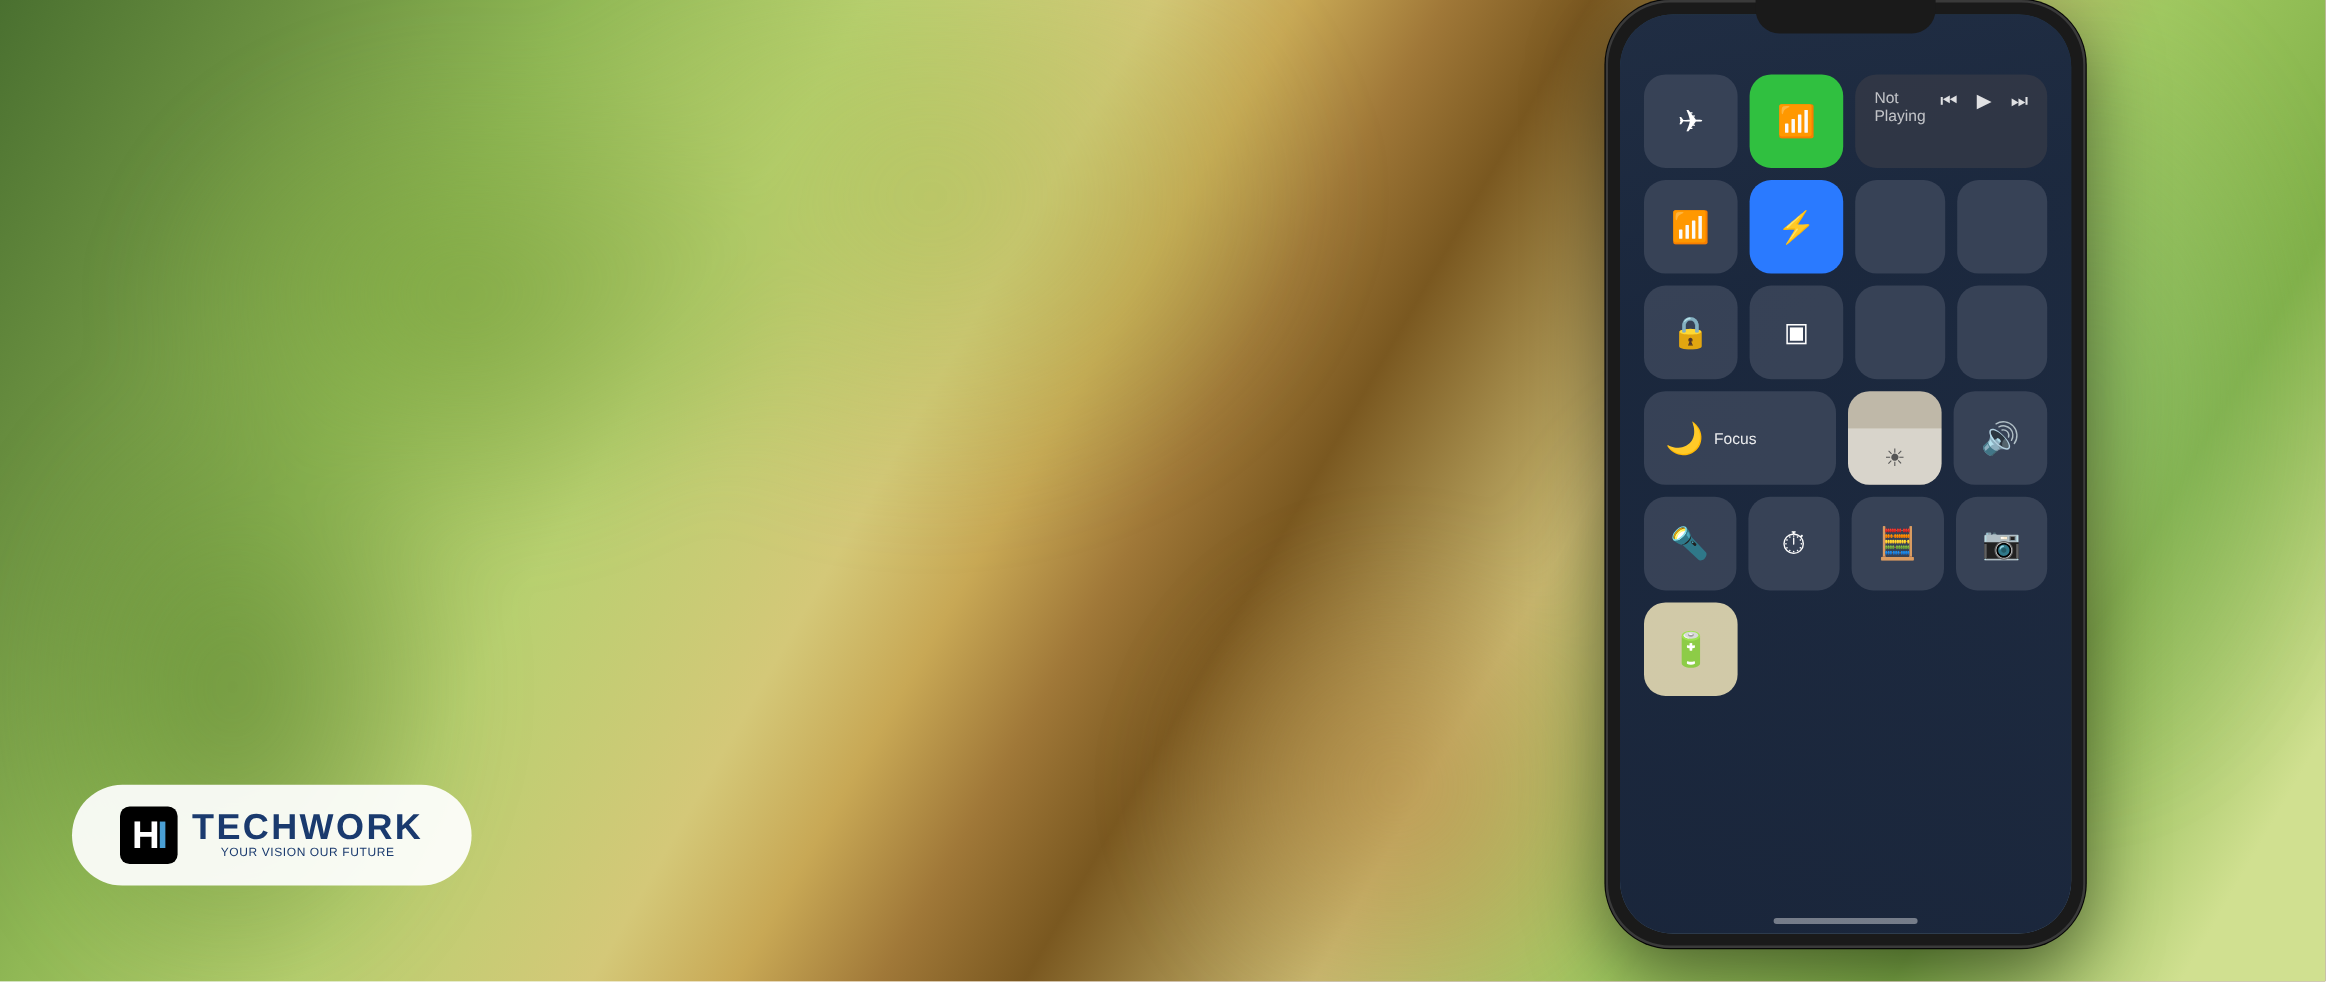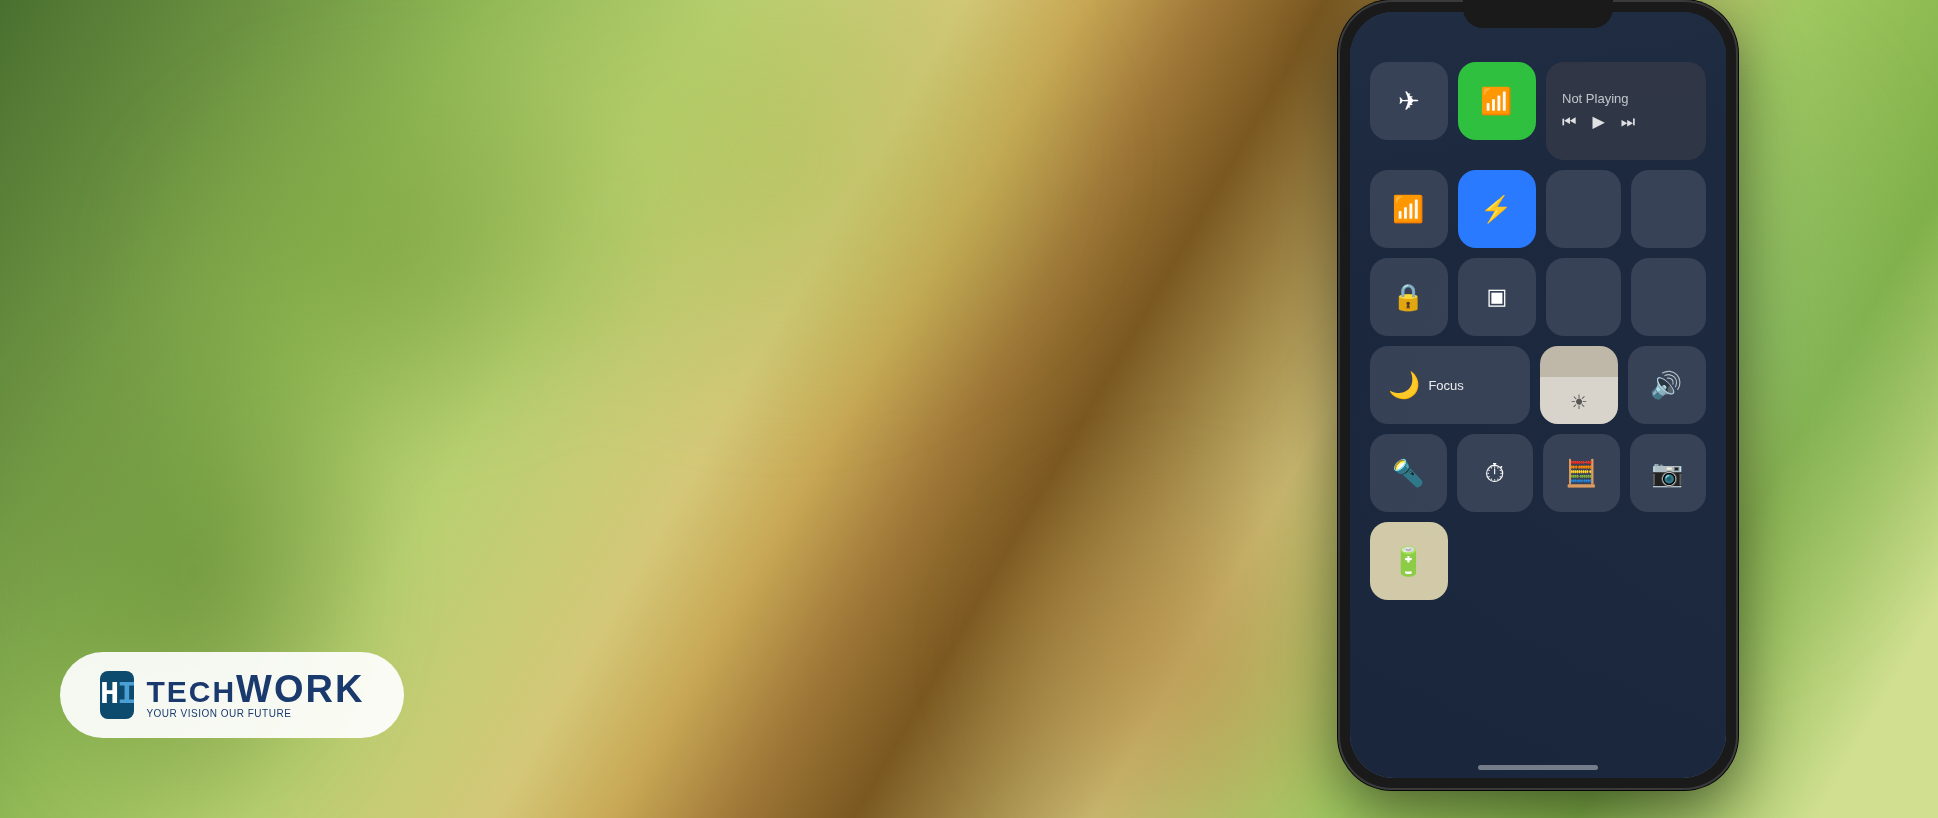--- a/index.html
+++ b/index.html
@@ -77,57 +77,57 @@
       bottom: 80px;
       background: rgba(255,255,255,0.92);
       border-radius: 50px;
       padding: 18px 40px;
       display: flex;
       align-items: center;
       gap: 12px;
     }
 
     .logo-box {
-      background: #0c4a6e;
+      background: #000000;
       border-radius: 8px;
-      padding: 8px 0;
+      padding: 8px 10px;
       display: flex;
       align-items: center;
       justify-content: center;
-      font-family: Liberation Mono, monospace;
     }
 
     .logo-hi {
       font-size: 32px;
       font-weight: 900;
       color: #ffffff;
       letter-spacing: -2px;
       line-height: 1;
     }
 
     .logo-hi span.i-letter {
       color: #4a9fd4;
     }
 
     .logo-text-right {
       display: flex;
       flex-direction: column;
       line-height: 1;
+      text-align: center;
     }
 
     .logo-tech {
       font-size: 30px;
       font-weight: 900;
       color: #1a3a6e;
       letter-spacing: 2px;
       line-height: 1;
     }
 
     .logo-work {
-      font-size: 38px;
+      font-size: 30px;
       font-weight: 900;
       color: #1a3a6e;
       letter-spacing: 2px;
       line-height: 1;
     }
 
     .logo-tagline {
       font-size: 10px;
       color: #1a3a6e;
       font-weight: 400;
@@ -219,25 +219,25 @@
       background: rgba(60,70,90,0.85);
     }
 
     .tile-bluetooth {
       background: #2a7aff;
     }
 
     
     .tile-now-playing {
       flex: 1;
-      height: 98px;
+      height: 78px;
       background: rgba(50,55,70,0.9);
       border-radius: 18px;
       display: flex;
-      flex-direction: column;
+      flex-direction: row;
       align-items: flex-start;
       justify-content: center;
       padding: 12px 16px;
       gap: 6px;
     }
 
     .np-label {
       font-size: 13px;
       color: rgba(255,255,255,0.7);
       font-weight: 500;

